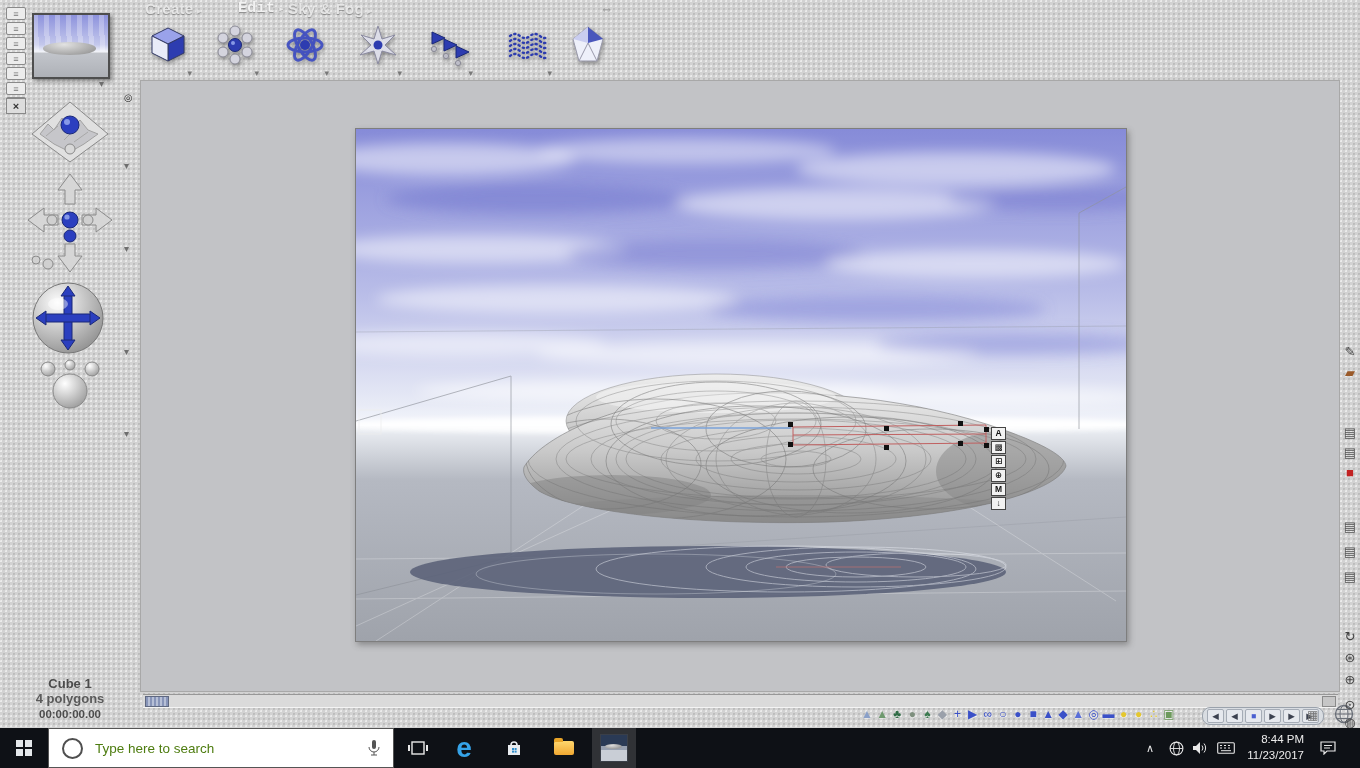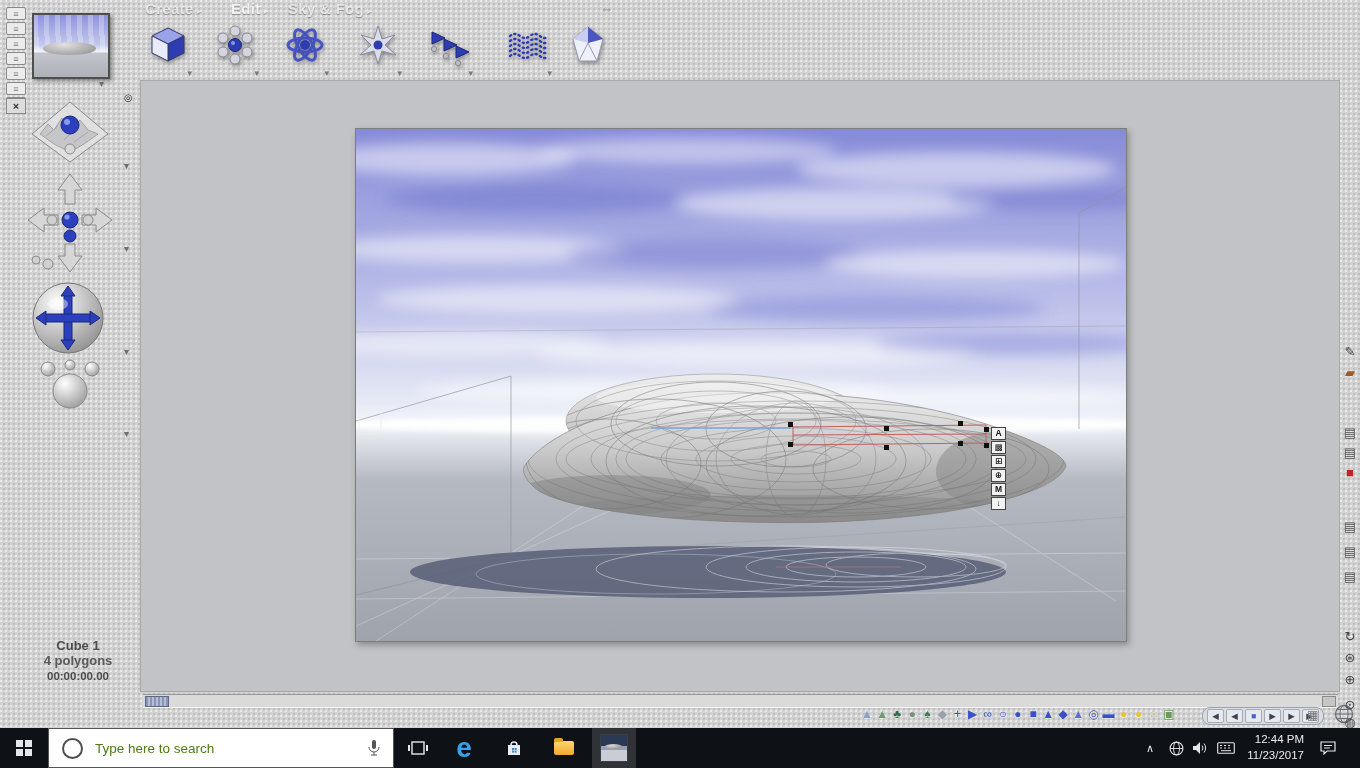--- a/index.html
+++ b/index.html
@@ -17,21 +17,21 @@
     text-shadow:0 1px 1px rgba(90,90,90,.6);cursor:default;letter-spacing:.3px;}
   .menu-item .arr{font-size:10px;opacity:.75;margin-left:3px;}
   
   .ico-cell{position:absolute;top:20px;width:56px;height:58px;}
   .ico-cell svg{position:absolute;left:7px;top:4px;filter:drop-shadow(1px 2px 2px rgba(60,60,60,.5));}
   .drop-tri{position:absolute;right:4px;bottom:0;font-size:9px;color:#787878;line-height:1;}
   
   #left-tabs .lst-item{display:flex;align-items:center;justify-content:center;width:18px;height:11px;
     background:#ececec;border:1px solid #8a8a8a;border-radius:2px;font-size:9px;color:#777;margin-bottom:2px;}
   .panel-tri{position:absolute;font-size:10px;color:#6e6e6e;}
-  #status-block{position:absolute;left:0;top:638px;width:140px;text-align:center;color:#4c4c4c;padding-left:8px;}
+  #status-block{position:absolute;left:0;top:676px;width:140px;text-align:center;color:#4c4c4c;}
   #status-block .l1{font-size:13px;font-weight:bold;}
   #status-block .l2{font-size:13px;font-weight:bold;color:#5a5a5a;}
   #status-block .l3{font-size:11.5px;font-weight:bold;margin-top:2px;}
   
   #preview{position:absolute;left:32px;top:13px;width:74px;height:62px;border:2px solid #4e4e4e;
     background:linear-gradient(#8d92dd 0%, #c4c8ec 48%, #eef0f8 58%, #f3f4f8 60%, #c2c5cb 61%, #aeb1b7 100%);
     box-shadow:2px 2px 4px rgba(40,40,40,.5);}
   #preview .clouds{position:absolute;left:0;top:0;right:0;height:58%;
     background:repeating-linear-gradient(88deg, rgba(255,255,255,.45) 0 5px, transparent 5px 11px);opacity:.6;}
   #preview .saucer{position:absolute;left:12%;right:16%;top:44%;height:20%;border-radius:50%;
@@ -103,21 +103,21 @@
   .globe-corner{position:absolute;left:1334px;top:704px;}
 </style>
 </head>
 <body>
 
 <div id="app">
 
   <div class="menu-item" style="left:145px;">
     <span>Create</span><span class="arr">▸</span>
   </div>
-  <div class="menu-item" style="left:231px;color:#f2f2f2;">
+  <div class="menu-item" style="left:238px;color:#f2f2f2;font-family:Liberation Mono, monospace;">
     <span>Edit</span><span class="arr">▸</span>
   </div>
   <div class="menu-item" style="left:288px;">
     <span>Sky &amp; Fog</span><span class="arr">▸</span>
   </div>
   <div class="abs" style="left:600px;top:1px;font-size:13px;color:#8a8a8a;">⇔</div>
 
   <div class="ico-cell" style="left:140px;">
     <svg width="42" height="42" viewBox="0 0 42 42">
       <polygon points="21,4 37,12 21,20 5,12" fill="#9aa2ea" stroke="#333a66"></polygon>
@@ -558,21 +558,21 @@
       <path d="M10,4.5 a4,4 0 0 1 0,5 M12,2.5 a7,7 0 0 1 0,9" stroke="#e8e8e8" fill="none"></path>
     </svg>
   </div>
   <div class="tb-tile" style="left:1212px;width:28px;">
     <svg width="18" height="12" viewBox="0 0 18 12">
       <rect x=".7" y=".7" width="16.6" height="10.6" rx="1" fill="none" stroke="#e8e8e8" stroke-width="1.1"></rect>
       <path d="M3,3.5 h2 M7,3.5 h2 M11,3.5 h2 M3,6 h2 M7,6 h2 M11,6 h2 M4,8.7 h10" stroke="#e8e8e8" stroke-width="1"></path>
     </svg>
   </div>
   <div id="clock">
-    <div>12:44 PM</div>
+    <div>8:44 PM</div>
     <div>11/23/2017</div>
   </div>
   <div class="tb-tile" style="left:1312px;width:32px;">
     <svg width="16" height="14" viewBox="0 0 16 14">
       <path d="M1,1 h14 v9 h-8 l-3,3 v-3 h-3 z" fill="none" stroke="#e8e8e8" stroke-width="1.2"></path>
       <path d="M4,4.5 h8 M4,7 h6" stroke="#e8e8e8" stroke-width="1"></path>
     </svg>
   </div>
 </div>
 

